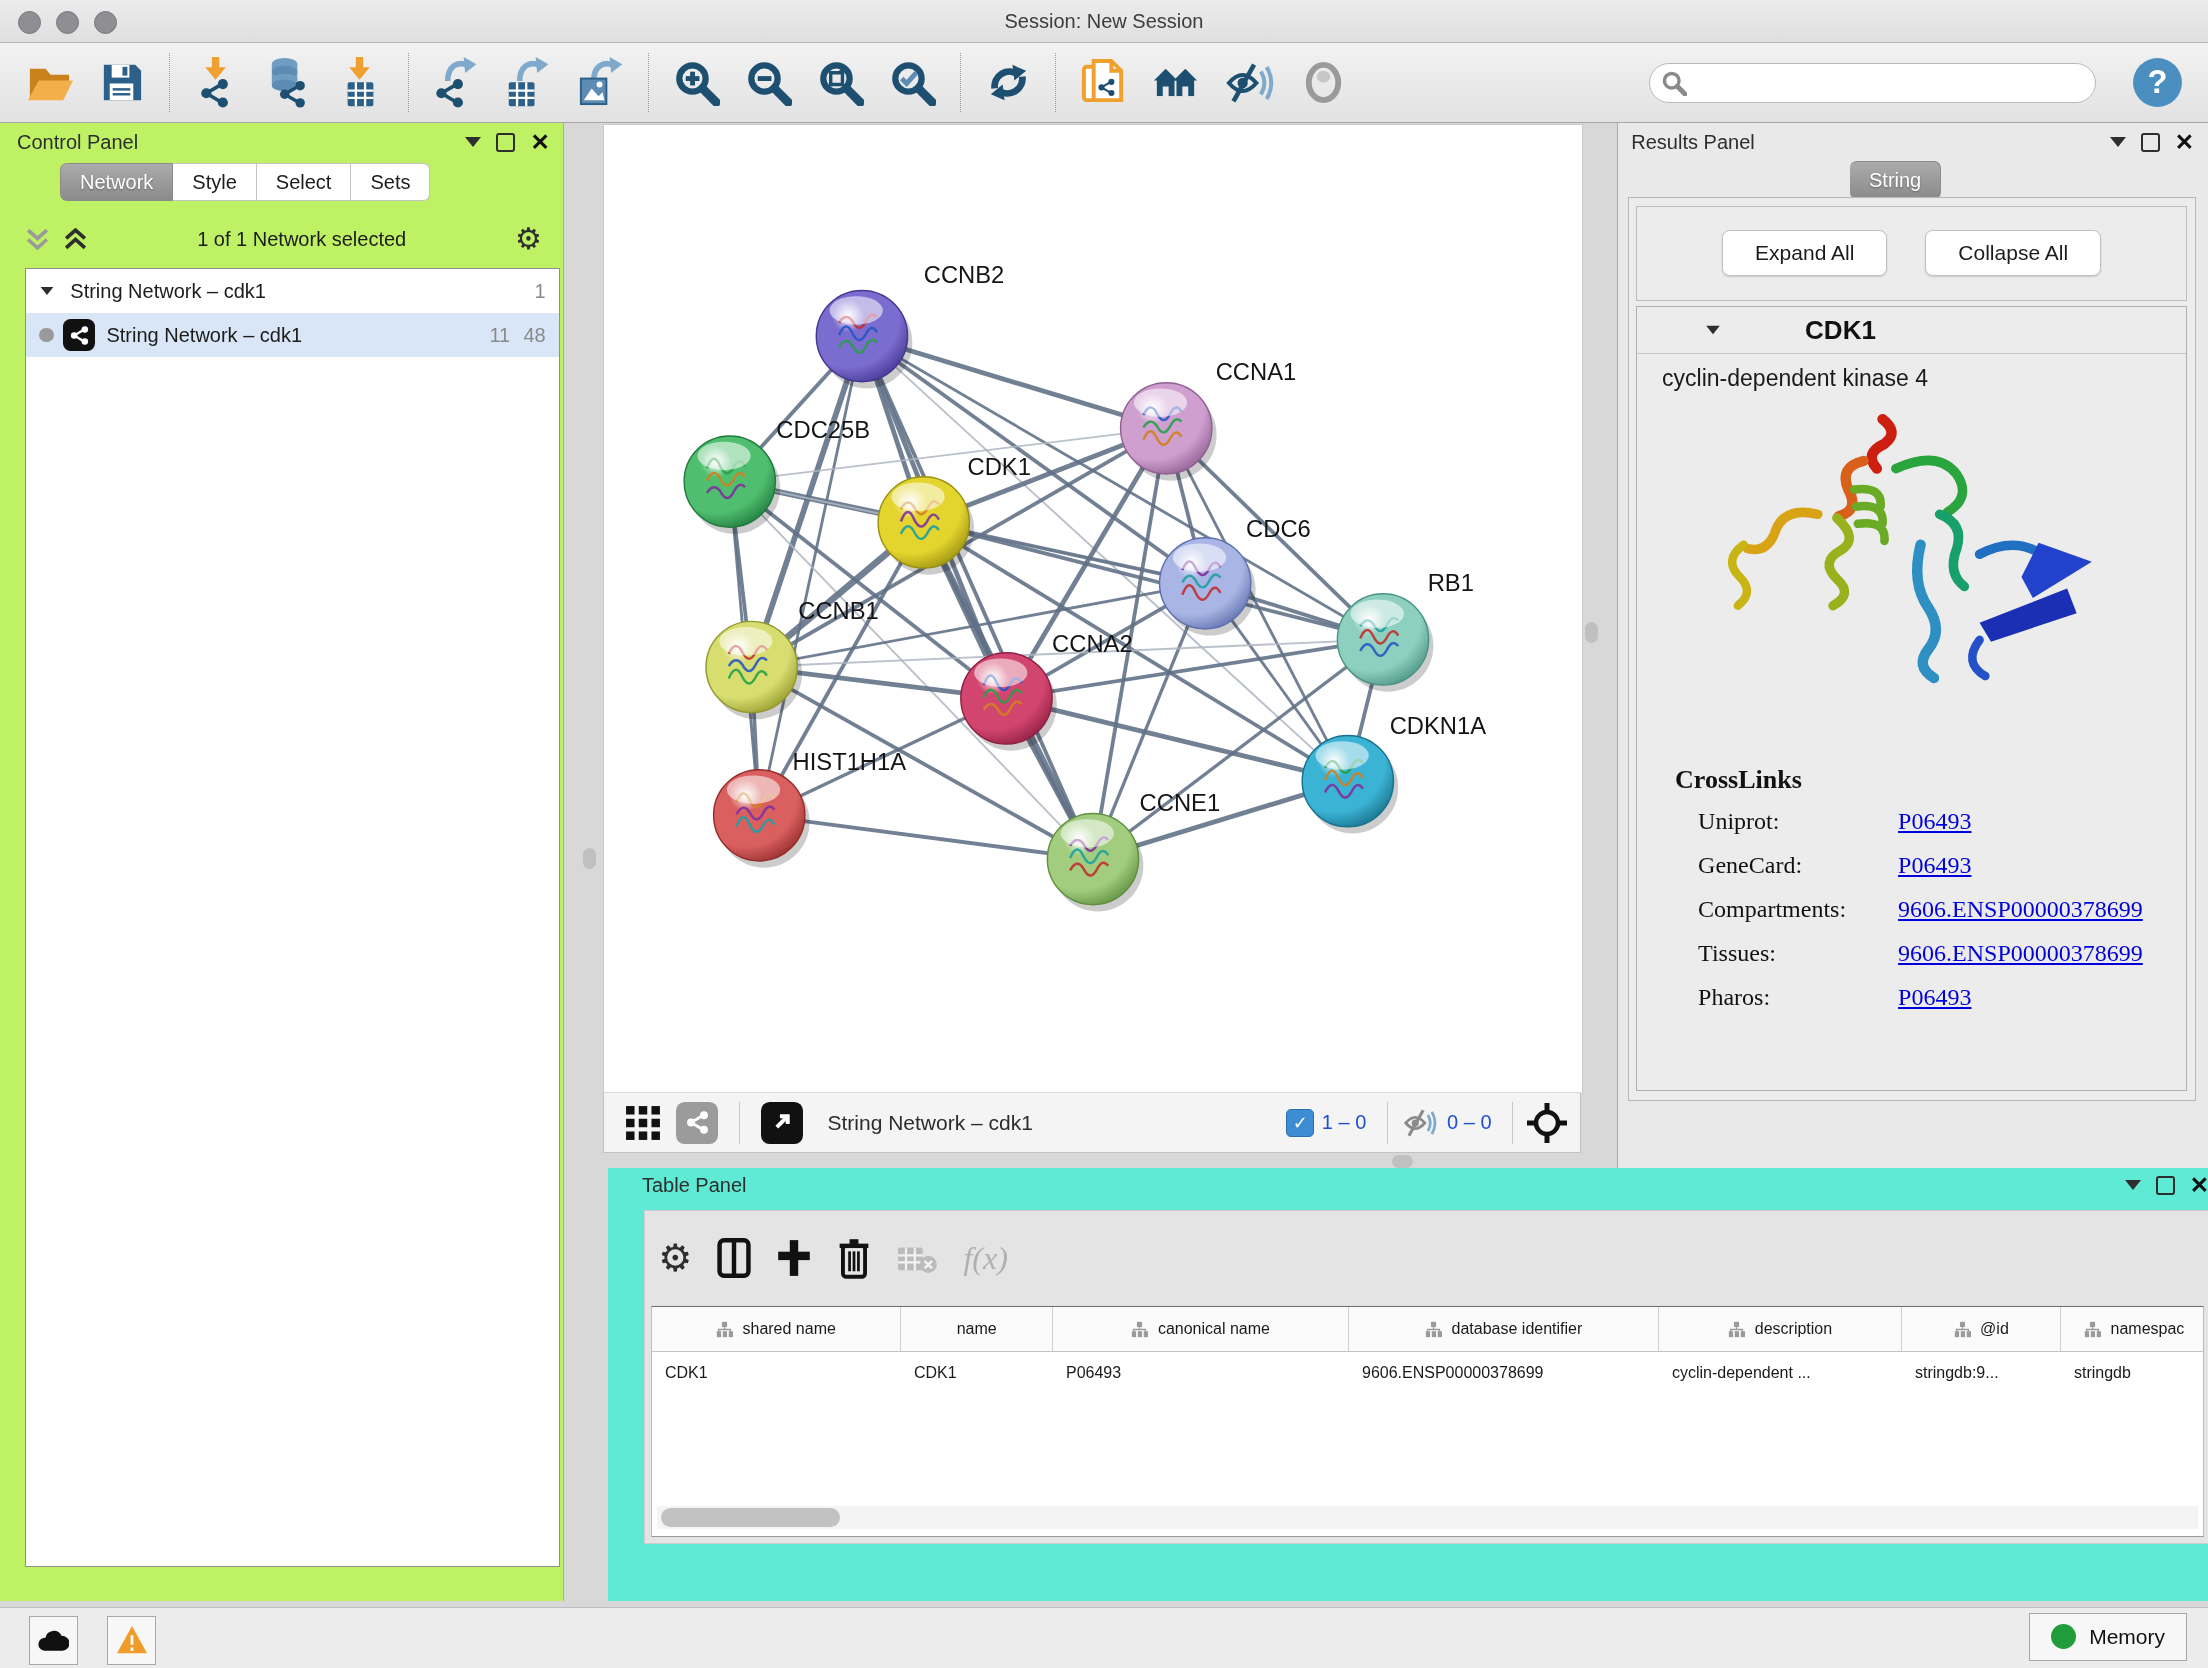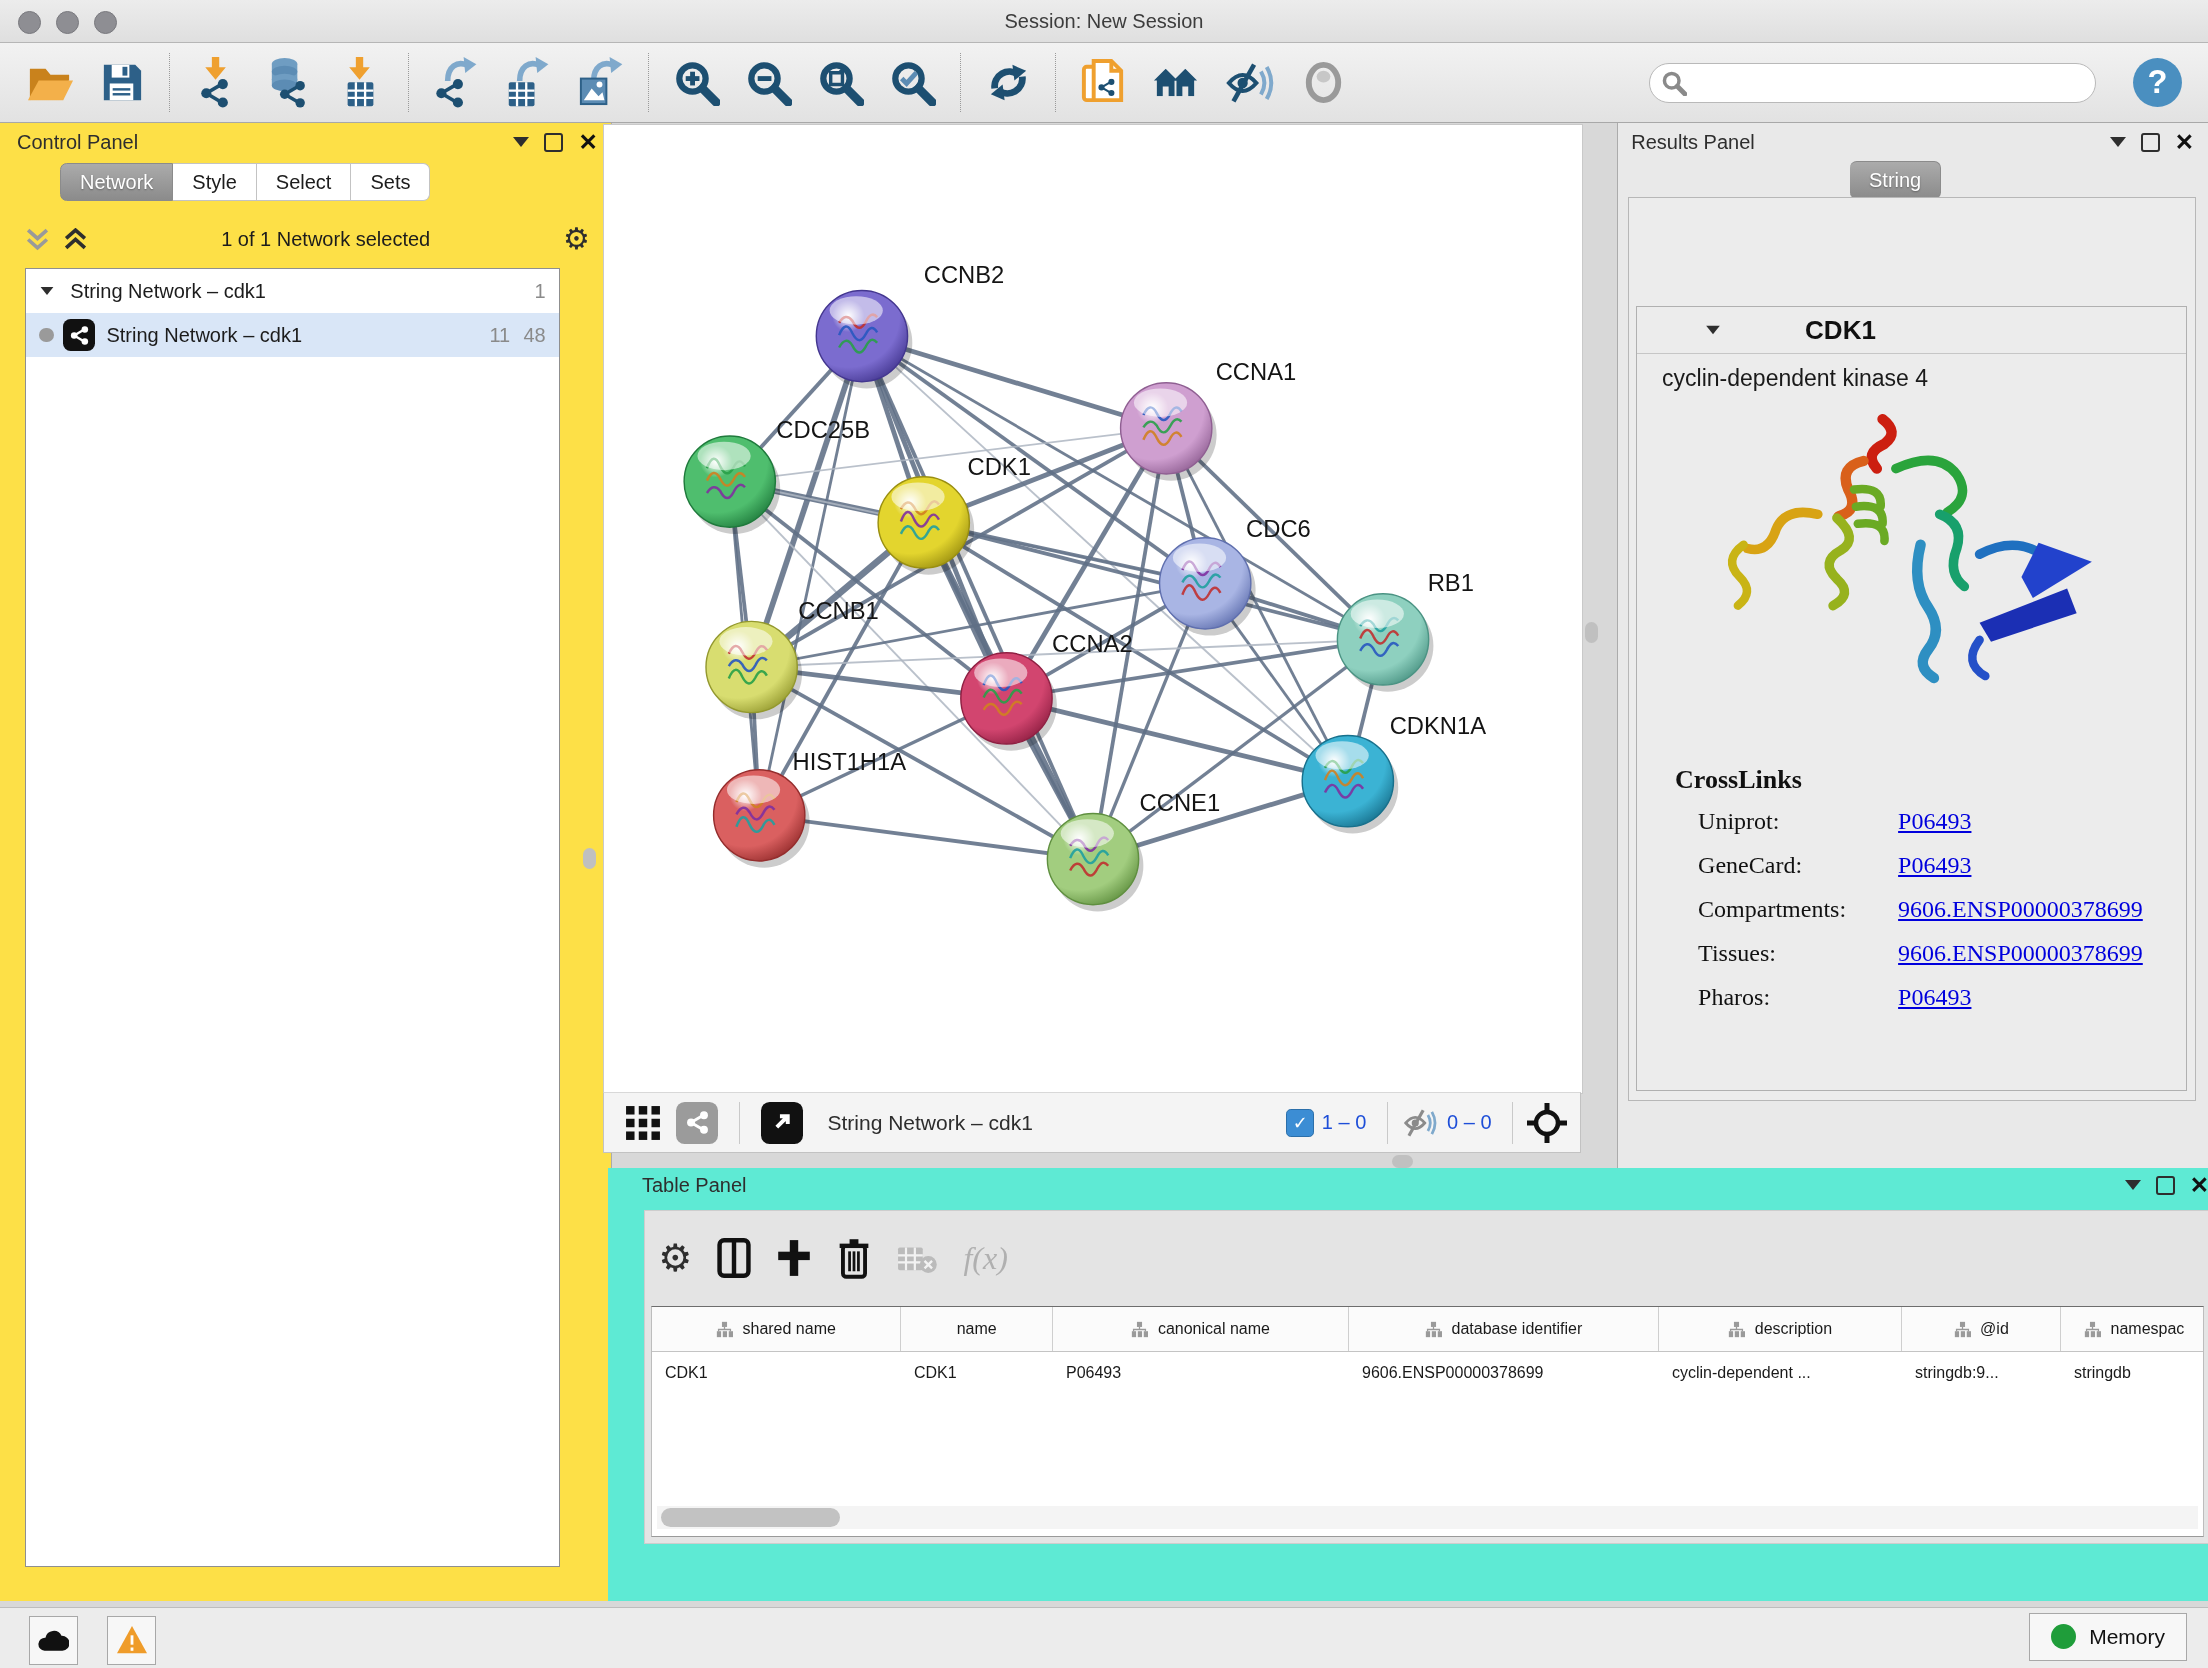--- a/index.html
+++ b/index.html
@@ -27,21 +27,21 @@
   #search-mag{position:absolute;left:13.3px;top:8.6px;}
   
   .panel-title{font-size:20px;color:#2e2e2e;}
   .panel-ctrl{display:flex;align-items:center;gap:15px;}
   .tri-down{width:0;height:0;border-left:8.6px solid transparent;border-right:8.6px solid transparent;
     border-top:10.5px solid #2e2e2e;}
   .float-sq{width:15px;height:15px;border:2.4px solid #2e2e2e;border-radius:2.9px;}
   .close-x{font-size:23px;font-weight:bold;color:#111;line-height:15px;}
   
   #control-panel{position:absolute;left:0;top:123px;width:563px;height:1478px;
-    background:#fde047;border-right:1px solid #ababab;padding-left:48px;}
+    background:#bef264;border-right:1px solid #ababab;}
   #cp-head{position:absolute;left:17px;right:13.3px;top:7.6px;display:flex;align-items:center;}
   #cp-tabs{position:absolute;left:60px;top:40px;display:flex;}
   .tab{height:36px;line-height:36px;padding:0 19px;font-size:20px;color:#1c1c1c;
     background:#fff;border:1px solid #c3c3c3;border-left:none;}
   .tab:first-child{border-left:1px solid #c3c3c3;border-radius:6.7px 0 0 6.7px;}
   .tab:last-child{border-radius:0 6.7px 6.7px 0;}
   .tab.active{background:linear-gradient(#ababab,#8b8b8b);color:#fff;border-color:#8b8b8b;
     text-shadow:0 1px 1.9px rgba(0,0,0,.35);}
   #cp-selrow{position:absolute;left:25px;right:21px;top:95px;height:42px;
     display:flex;align-items:center;}
@@ -646,20 +646,24 @@
     <span class="panel-title">Results Panel</span>
     <span style="flex:1"></span>
     <span class="panel-ctrl">
       <span class="tri-down"></span>
       <span class="float-sq"></span>
       <span class="close-x">✕</span>
     </span>
   </div>
   <div id="rp-tab" class="tab active" style="border-radius:6.7px">String</div>
   <div id="rp-box">
+    <div id="rp-buttons">
+      <button class="rp-btn">Expand All</button>
+      <button class="rp-btn">Collapse All</button>
+    </div>
     <div id="cdk-box">
       <div id="cdk-head">
         <span class="tri-down" style="transform:scale(.85)"></span>
         <span id="cdk-name">CDK1</span>
       </div>
       <div id="cdk-desc">cyclin-dependent kinase 4</div>
       <svg id="protein-img" width="457" height="314" viewBox="0 0 480 330">
         <g fill="none" stroke-linecap="round">
           <path d="M198,18 q18,14 2,26 q-22,10 -8,26" stroke="#cc1f10" stroke-width="11"></path>
           <path d="M178,62 q-26,6 -16,30 q12,22 -10,28" stroke="#d9601a" stroke-width="11"></path>

